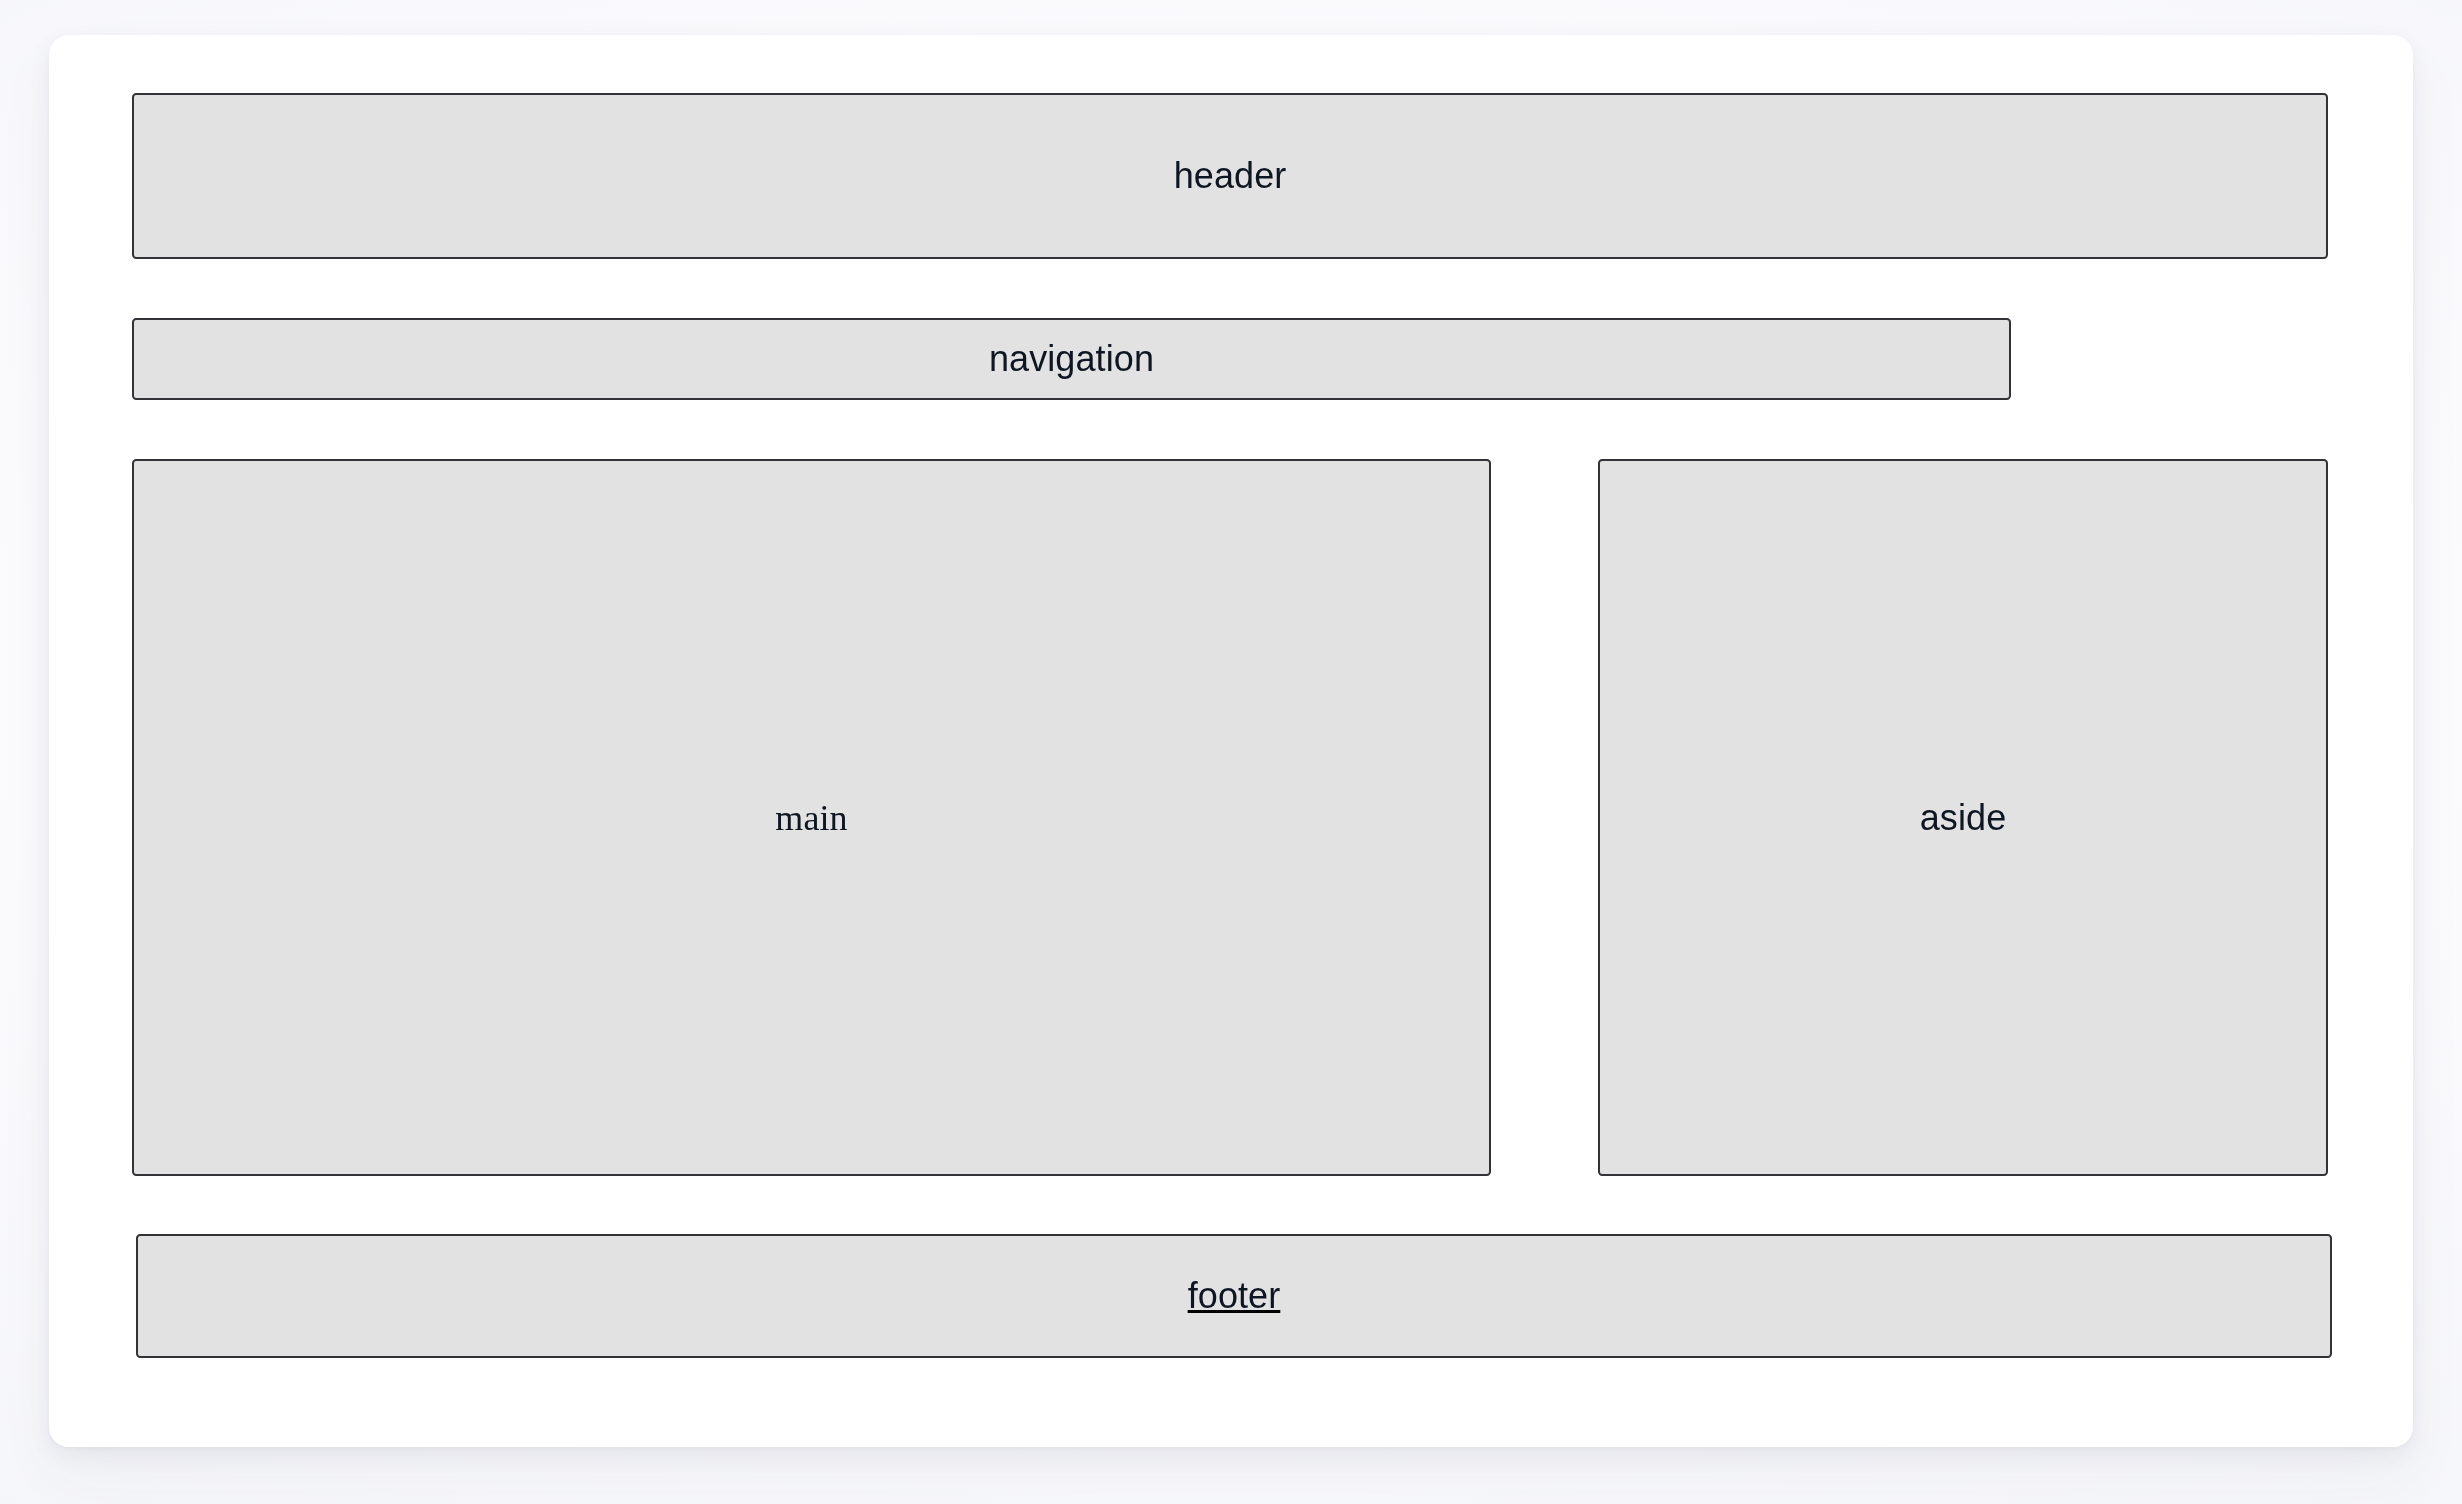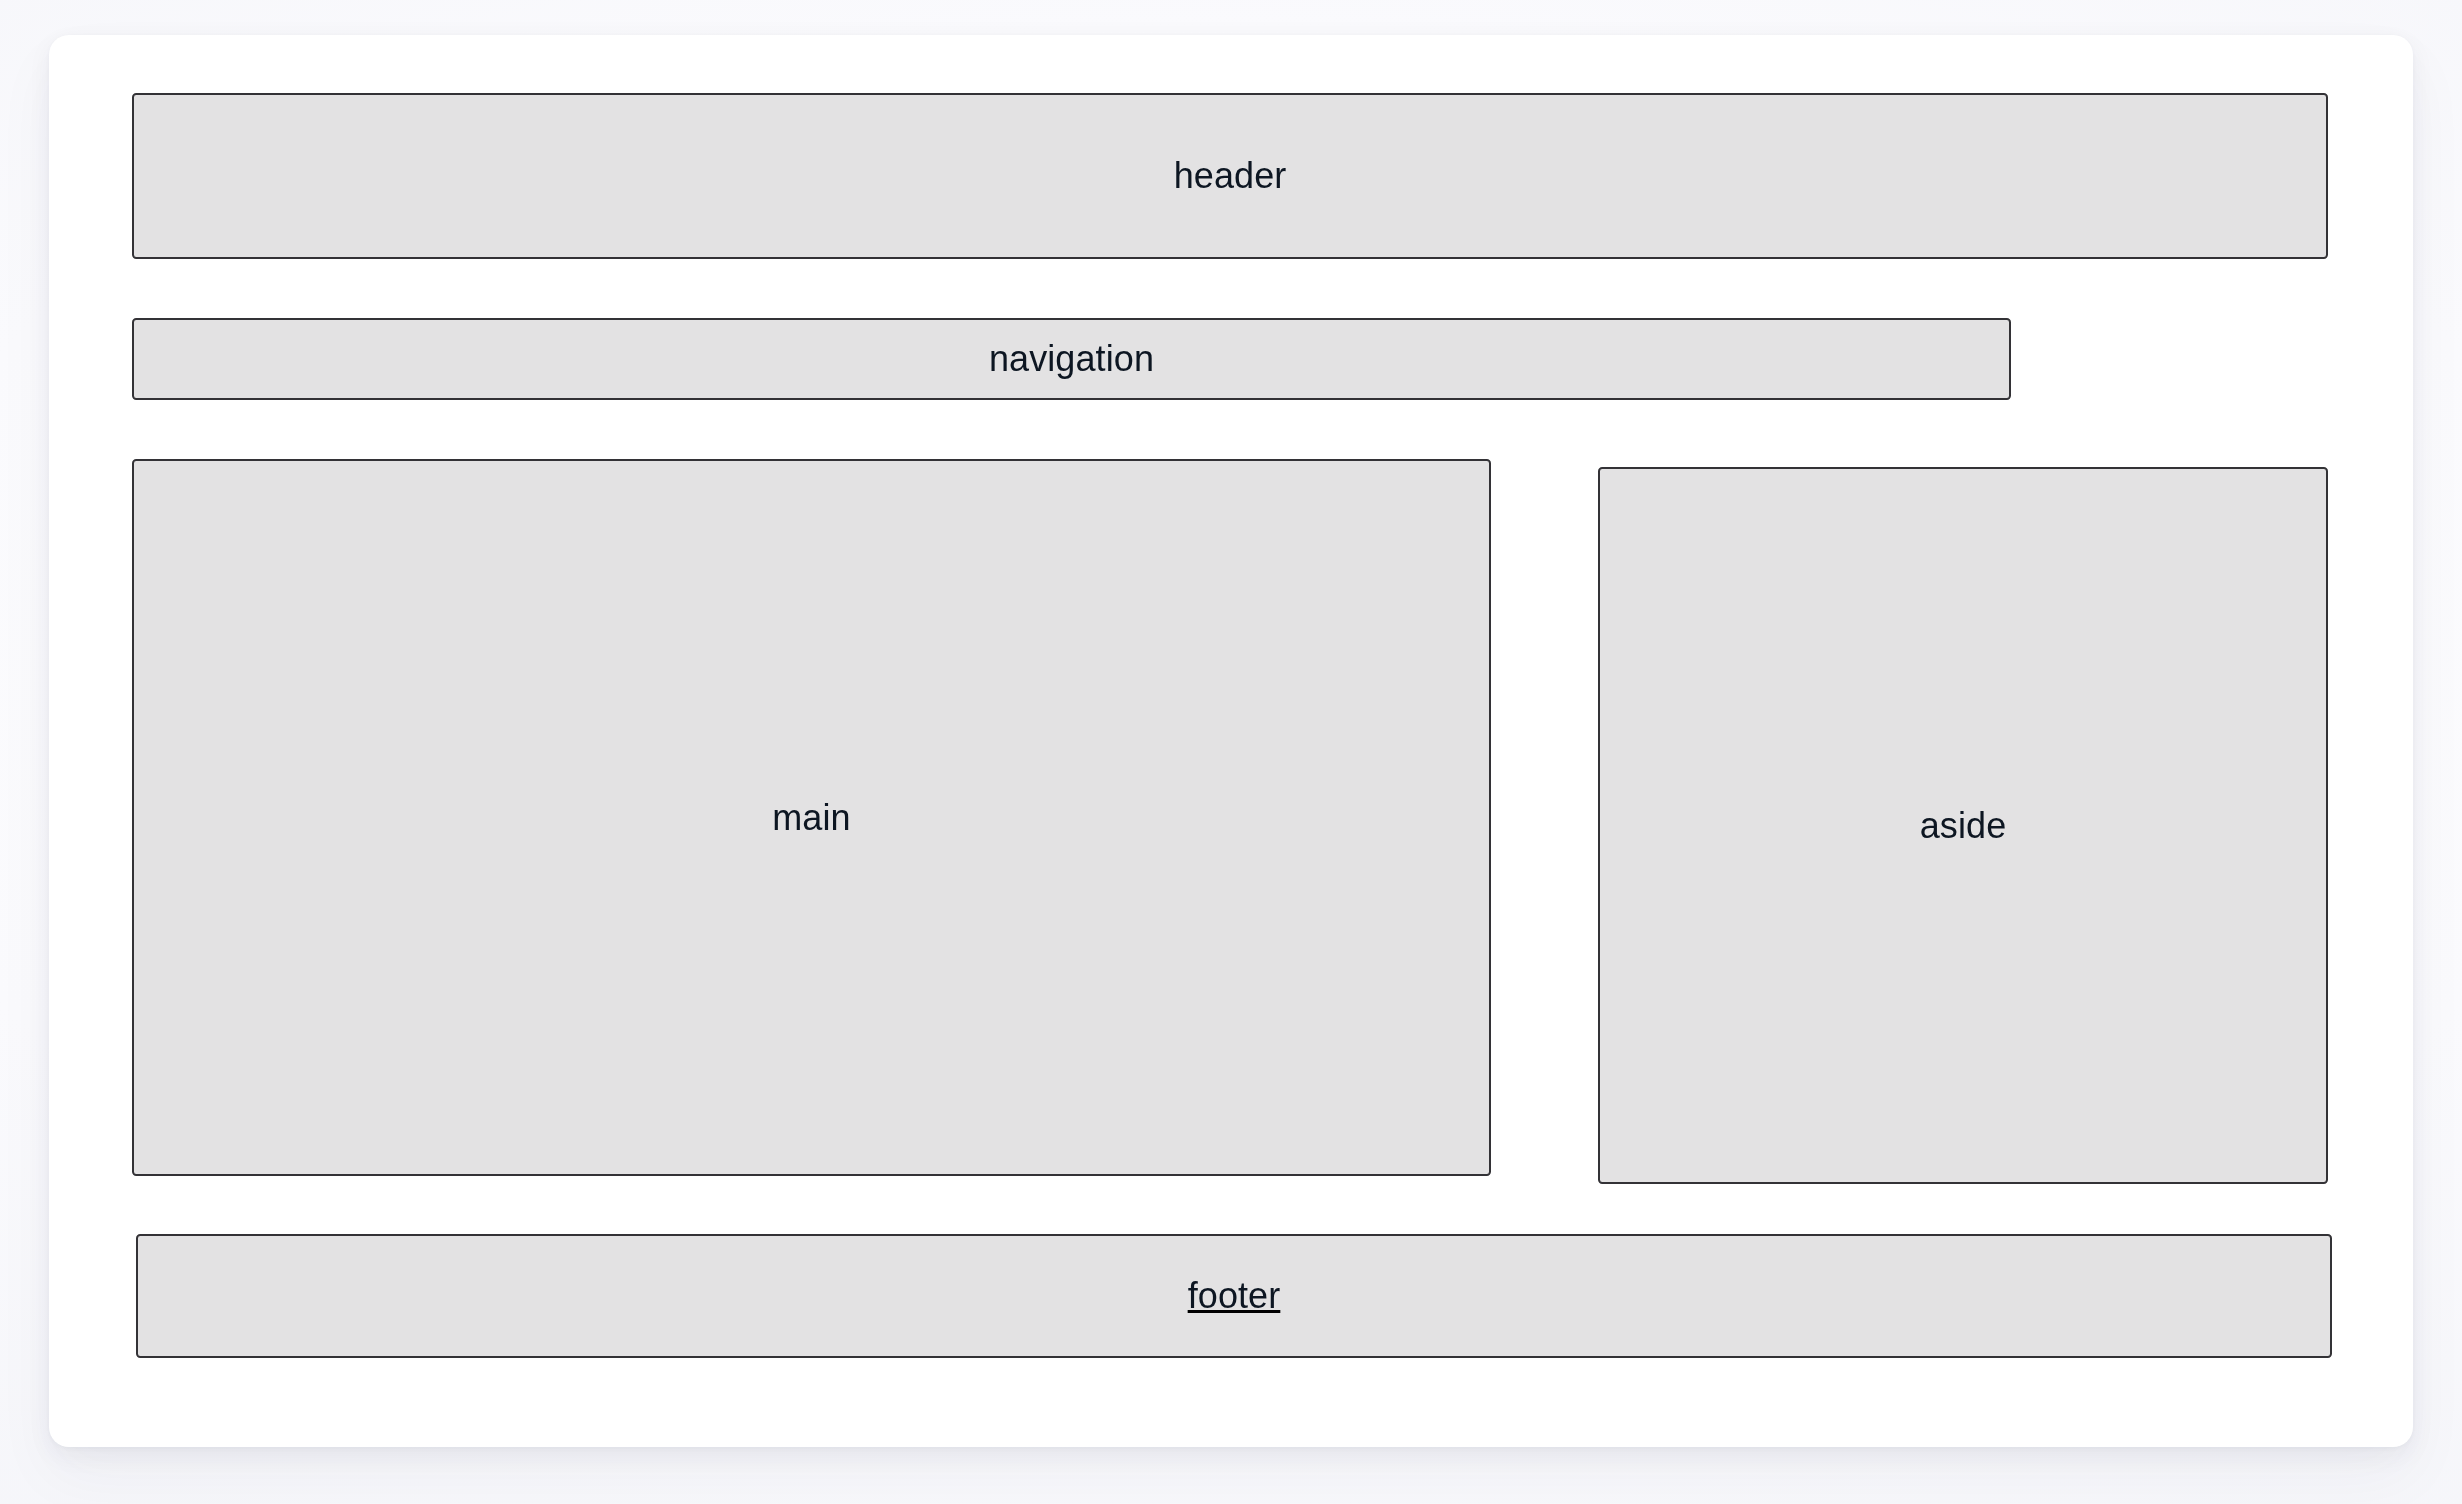--- a/index.html
+++ b/index.html
@@ -76,27 +76,27 @@
     left: 0;
     top: 225px;
     width: 1879px;
     height: 82px;
   }
   #region-main {
     left: 0;
     top: 366px;
     width: 1359px;
     height: 717px;
+    font-family: Liberation Serif, serif;
   }
   #region-aside {
     left: 1466px;
     top: 366px;
     width: 730px;
     height: 717px;
-    margin-top: 8px;
   }
   #region-footer {
     left: 4px;
     top: 1141px;
     width: 2196px;
     height: 124px;
     text-decoration: underline;
   }
 </style>
 </head>

